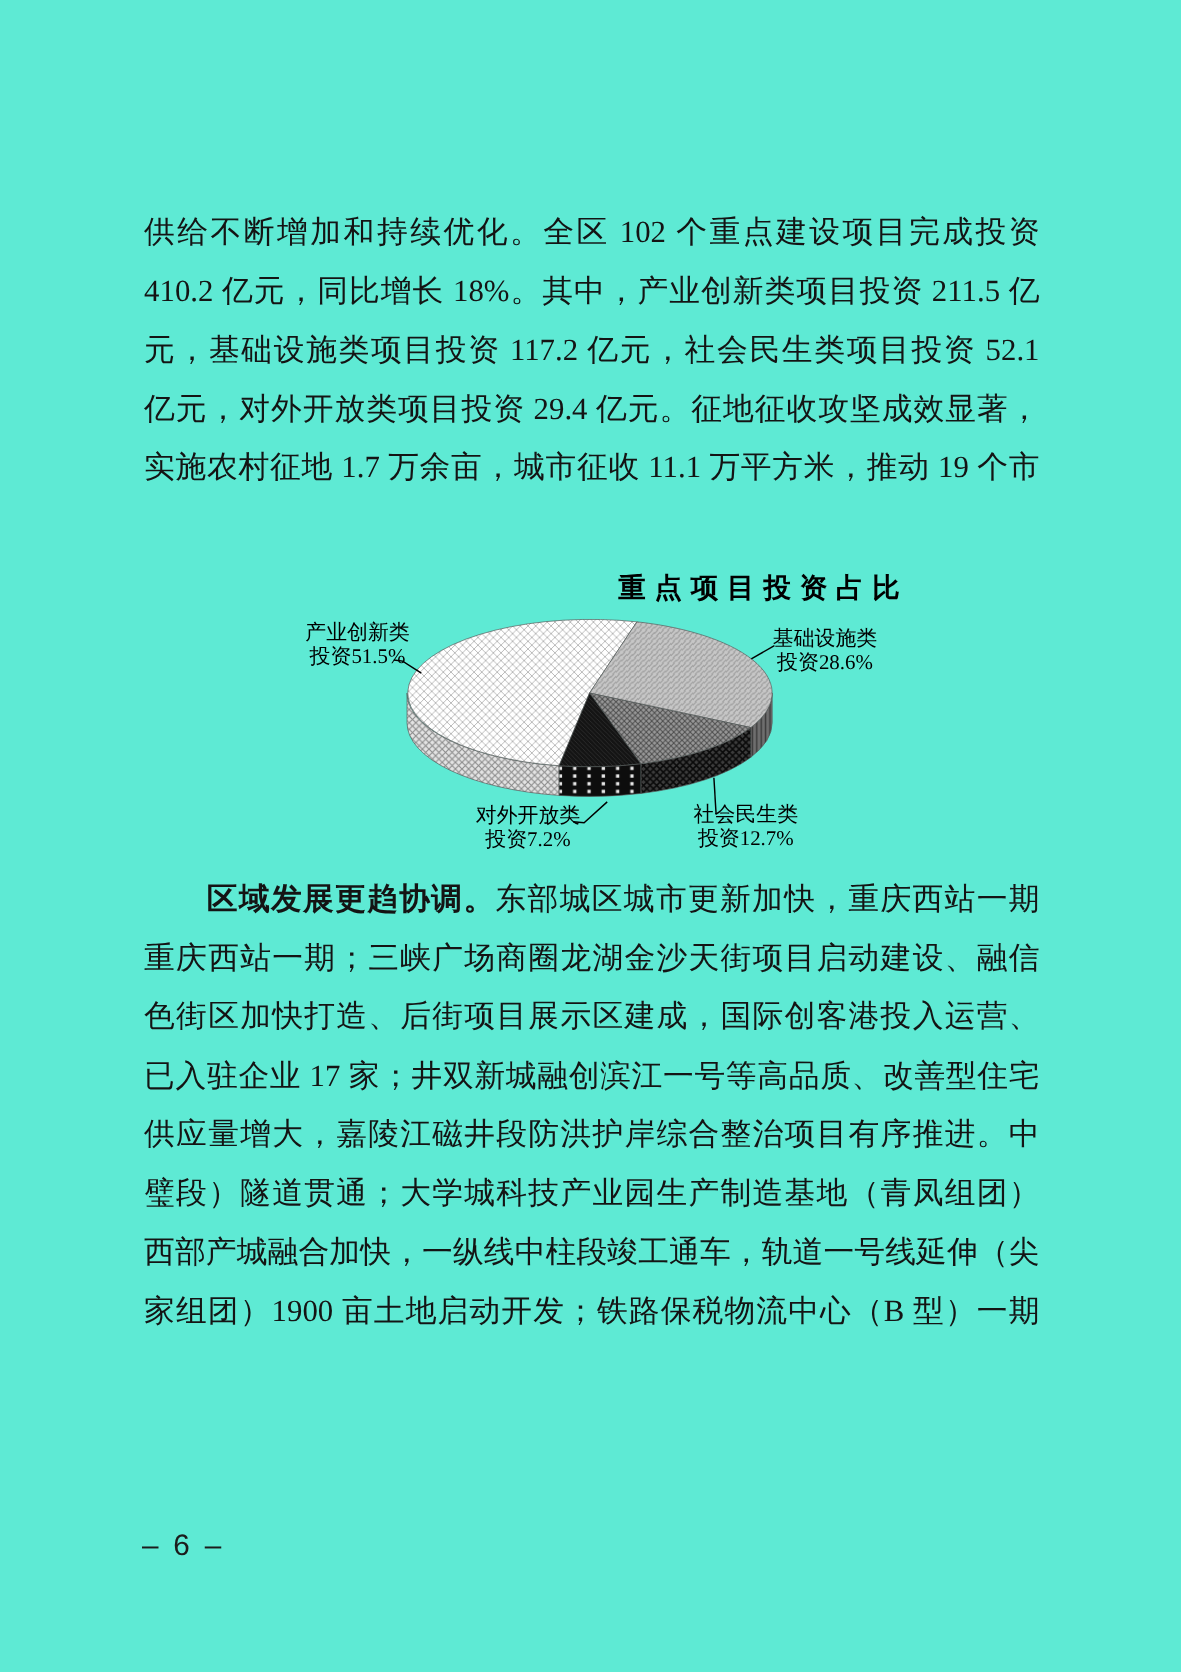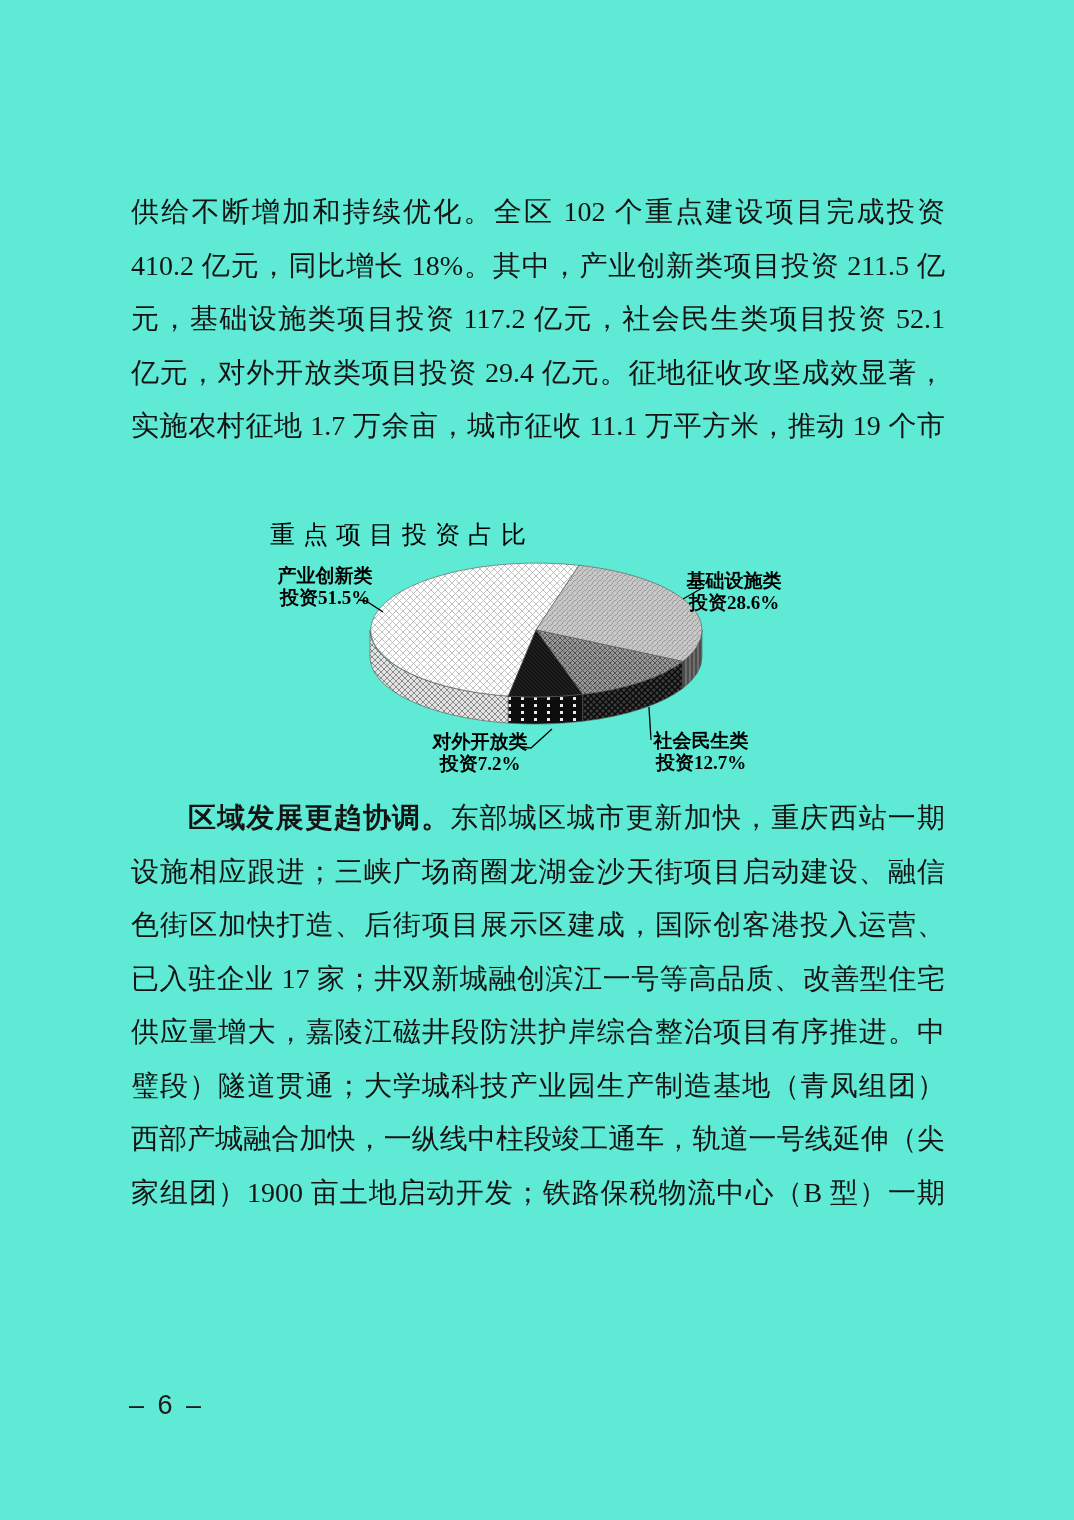--- a/index.html
+++ b/index.html
@@ -31,31 +31,31 @@
   .lead-bold{ font-weight:bold; }
 
   
   .chart{
     position:absolute;
     left:270px; top:513px;
     width:540px; height:290px;
   }
   .chart-title{
     position:absolute;
-    left:0; top:5px; width:100%;
-    text-align:left;
+    left:16px; top:5px; width:100%;
+    text-align:right;
     font-size:25px;
-    font-weight:normal;
+    font-weight:bold;
     letter-spacing:8px;
     color:#000;
   }
   .chart svg{ position:absolute; left:0; top:0; }
   .pie-label{
     position:absolute;
-    font-weight:bold;
+    font-weight:normal;
     font-size:19px;
     line-height:21.5px;
     text-align:center;
     color:#000;
     white-space:nowrap;
   }
   .pie-label .ll{ display:block; }
 
   .page-num{
     position:absolute;
@@ -132,37 +132,37 @@
         <polyline points="434,74 413,86"></polyline>
         <polyline points="251,234 261,235 282,216"></polyline>
         <polyline points="379,194 381,227"></polyline>
       </g>
     </svg>
 
     <div class="pie-label" style="left:5px;  top:52px;  width:100px">
       <span class="ll">产业创新类</span>
       <span class="ll">投资51.5%</span>
     </div>
-    <div class="pie-label" style="left:414px;top:57px;  width:100px">
+    <div class="pie-label" style="left:430px;top:57px;  width:100px">
       <span class="ll">基础设施类</span>
       <span class="ll">投资28.6%</span>
     </div>
-    <div class="pie-label" style="left:381px;top:217px; width:100px">
+    <div class="pie-label" style="left:358px;top:217px; width:100px">
       <span class="ll">社会民生类</span>
       <span class="ll">投资12.7%</span>
     </div>
     <div class="pie-label" style="left:160px;top:218px; width:100px">
       <span class="ll">对外开放类</span>
       <span class="ll">投资7.2%</span>
     </div>
   </div>
 
   <div class="para" id="para-2" style="top:791px">
       <div class="line indent"><span class="lead-bold">区域发展更趋协调。</span>东部城区城市更新加快，重庆西站一期</div>
-      <div class="line">设施相应跟进；三峡广场商圈龙湖金沙天街项目启动建设、融信</div>
+      <div class="line">重庆西站一期；三峡广场商圈龙湖金沙天街项目启动建设、融信</div>
       <div class="line">色街区加快打造、后街项目展示区建成，国际创客港投入运营、</div>
       <div class="line">已入驻企业 17 家；井双新城融创滨江一号等高品质、改善型住宅</div>
       <div class="line">供应量增大，嘉陵江磁井段防洪护岸综合整治项目有序推进。中</div>
       <div class="line">璧段）隧道贯通；大学城科技产业园生产制造基地（青凤组团）</div>
       <div class="line">西部产城融合加快，一纵线中柱段竣工通车，轨道一号线延伸（尖</div>
       <div class="line">家组团）1900 亩土地启动开发；铁路保税物流中心（B 型）一期</div>
     </div>
 
   <div class="page-num">– 6 –</div>
 </div>

